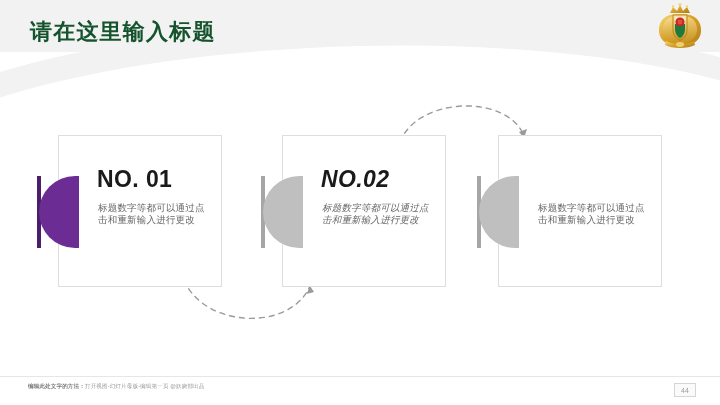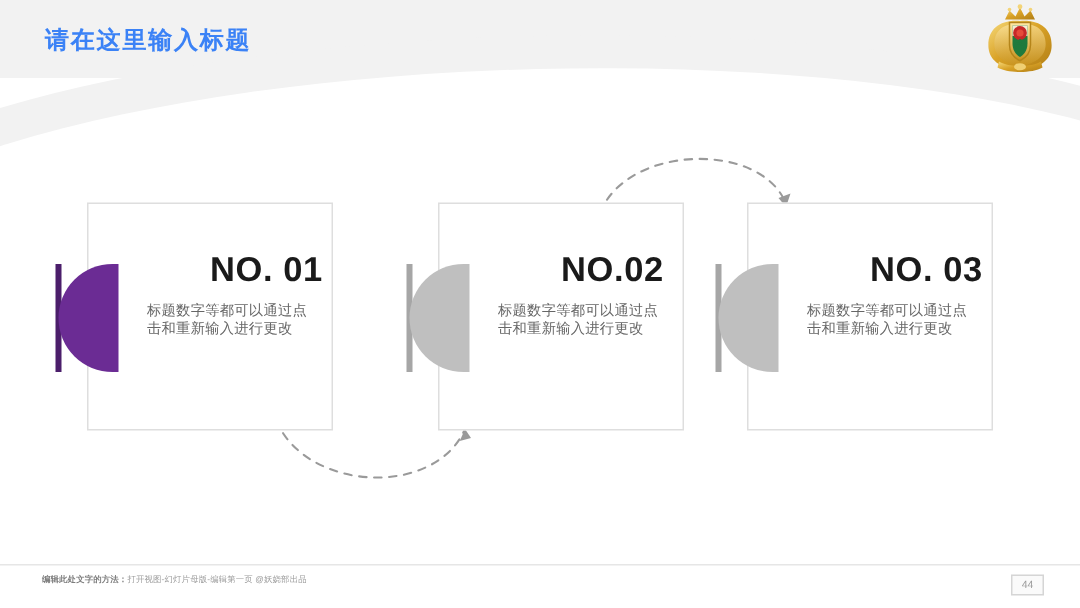--- a/index.html
+++ b/index.html
@@ -41,23 +41,23 @@
     width: 1000px;
     height: 140px;
     background: #ffffff;
     border-radius: 50% / 100% 100% 0 0;
     transform: rotate(-1.4deg);
   }
   .slide-title {
     position: absolute;
     left: 30px;
     top: 17px;
-    font-size: 16px;
+    font-size: 22px;
     font-weight: 700;
-    color: #3b82f6;
+    color: #14532d;
     letter-spacing: 1.2px;
     white-space: nowrap;
   }
 
   
   .crest {
     position: absolute;
     right: 14px;
     top: 2px;
     width: 52px;
@@ -68,21 +68,21 @@
   .card {
     position: absolute;
     top: 135px;
     width: 164px;
     height: 152px;
     border: 1px solid #dedede;
     background: #ffffff;
     box-sizing: border-box;
   }
   #card-0 { left: 58px; }
-  #card-1 { left: 292px; }
+  #card-1 { left: 282px; font-style: italic; }
   #card-2 { left: 498px; }
 
   
   .halfdisc {
     position: absolute;
     left: -22px;
     top: 40px;
     width: 22px;
     height: 72px;
   }
@@ -102,21 +102,20 @@
 
   .card-number {
     position: absolute;
     left: 38px;
     top: 30px;
     font-size: 23px;
     font-weight: 700;
     color: #1a1a1a;
     letter-spacing: 0.4px;
     white-space: nowrap;
-    margin-left: 43px;
   }
   .card-desc {
     position: absolute;
     left: 39px;
     top: 66px;
     width: 112px;
     font-size: 9.5px;
     line-height: 12px;
     color: #666666;
     letter-spacing: 0.2px;
@@ -239,21 +238,20 @@
     </div>
     <div class="card-number">NO.02</div>
     <div class="card-desc">标题数字等都可以通过点击和重新输入进行更改</div>
   </div>
 
   <div class="card" id="card-2">
     <div class="halfdisc">
       <div class="bar" style="background:#A6A6A6;"></div>
       <div class="disc" style="background:#BFBFBF;"></div>
     </div>
-    <div class="card-number">NO. 03</div>
     <div class="card-desc">标题数字等都可以通过点击和重新输入进行更改</div>
   </div>
 
   <div class="footer-rule"></div>
   <div class="footer-note">
     <b>编辑此处文字的方法：</b><span>打开视图-幻灯片母版-编辑第一页 @妖娆部出品</span>
   </div>
   <div class="page-badge">44</div>
 
 </div>

